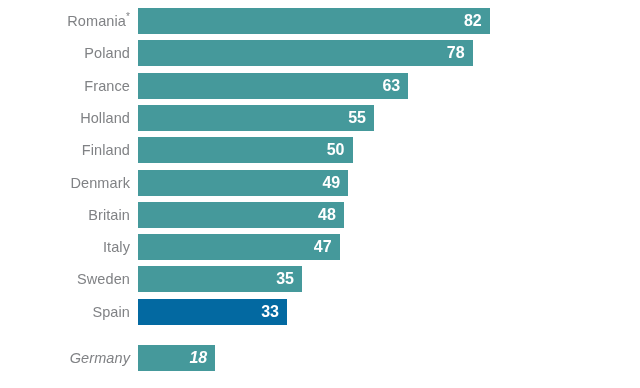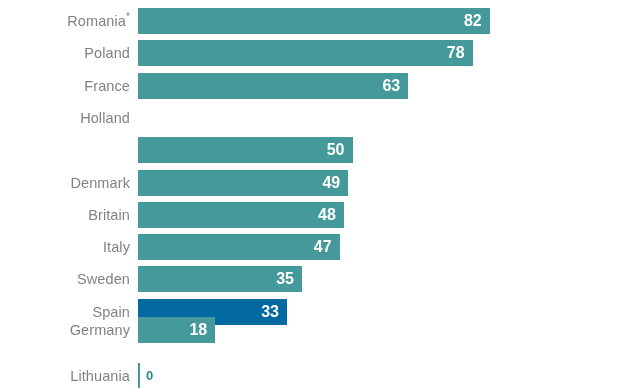--- a/index.html
+++ b/index.html
@@ -130,22 +130,28 @@
       <div class="bar-row" style="top: 72.6px;">
         <div class="cat-label">France</div>
         <div class="bar-track">
           <div class="bar-fill" style="width: 270.27px; background: rgb(69, 153, 155);">
             <div class="bar-value inside">63</div>
           </div>
         </div>
       </div>
       <div class="bar-row" style="top: 104.9px;">
         <div class="cat-label">Holland</div>
+        <div class="bar-track">
+          <div class="bar-fill" style="width: 235.95px; background: rgb(69, 153, 155);">
+            <div class="bar-value inside">55</div>
+          </div>
+        </div>
       </div>
       <div class="bar-row" style="top: 137.2px;">
+        <div class="cat-label">Finland</div>
         <div class="bar-track">
           <div class="bar-fill" style="width: 214.5px; background: rgb(69, 153, 155);">
             <div class="bar-value inside">50</div>
           </div>
         </div>
       </div>
       <div class="bar-row" style="top: 169.5px;">
         <div class="cat-label">Denmark</div>
         <div class="bar-track">
           <div class="bar-fill" style="width: 210.21px; background: rgb(69, 153, 155);">
@@ -178,29 +184,22 @@
         </div>
       </div>
       <div class="bar-row" style="top: 298.7px;">
         <div class="cat-label">Spain</div>
         <div class="bar-track">
           <div class="bar-fill" style="width: 149px; background: #0369a1;">
             <div class="bar-value inside">33</div>
           </div>
         </div>
       </div>
-      <div class="bar-row" style="top: 317px;">
+      <div class="bar-row" style="top: 345px; font-style: italic;">
         <div class="cat-label">Germany</div>
         <div class="bar-track">
           <div class="bar-fill" style="width: 77.22px; background: rgb(69, 153, 155);">
             <div class="bar-value inside">18</div>
           </div>
         </div>
       </div>
-      <div class="bar-row" style="top: 363.3px;">
-        <div class="cat-label">Lithuania</div>
-        <div class="bar-track">
-          <div class="bar-zero-stub" style="background: rgb(69, 153, 155);"></div>
-          <div class="bar-value outside" style="color: rgb(46, 139, 141);">0</div>
-        </div>
-      </div>
     </div>
 </div>
 
 </body></html>

